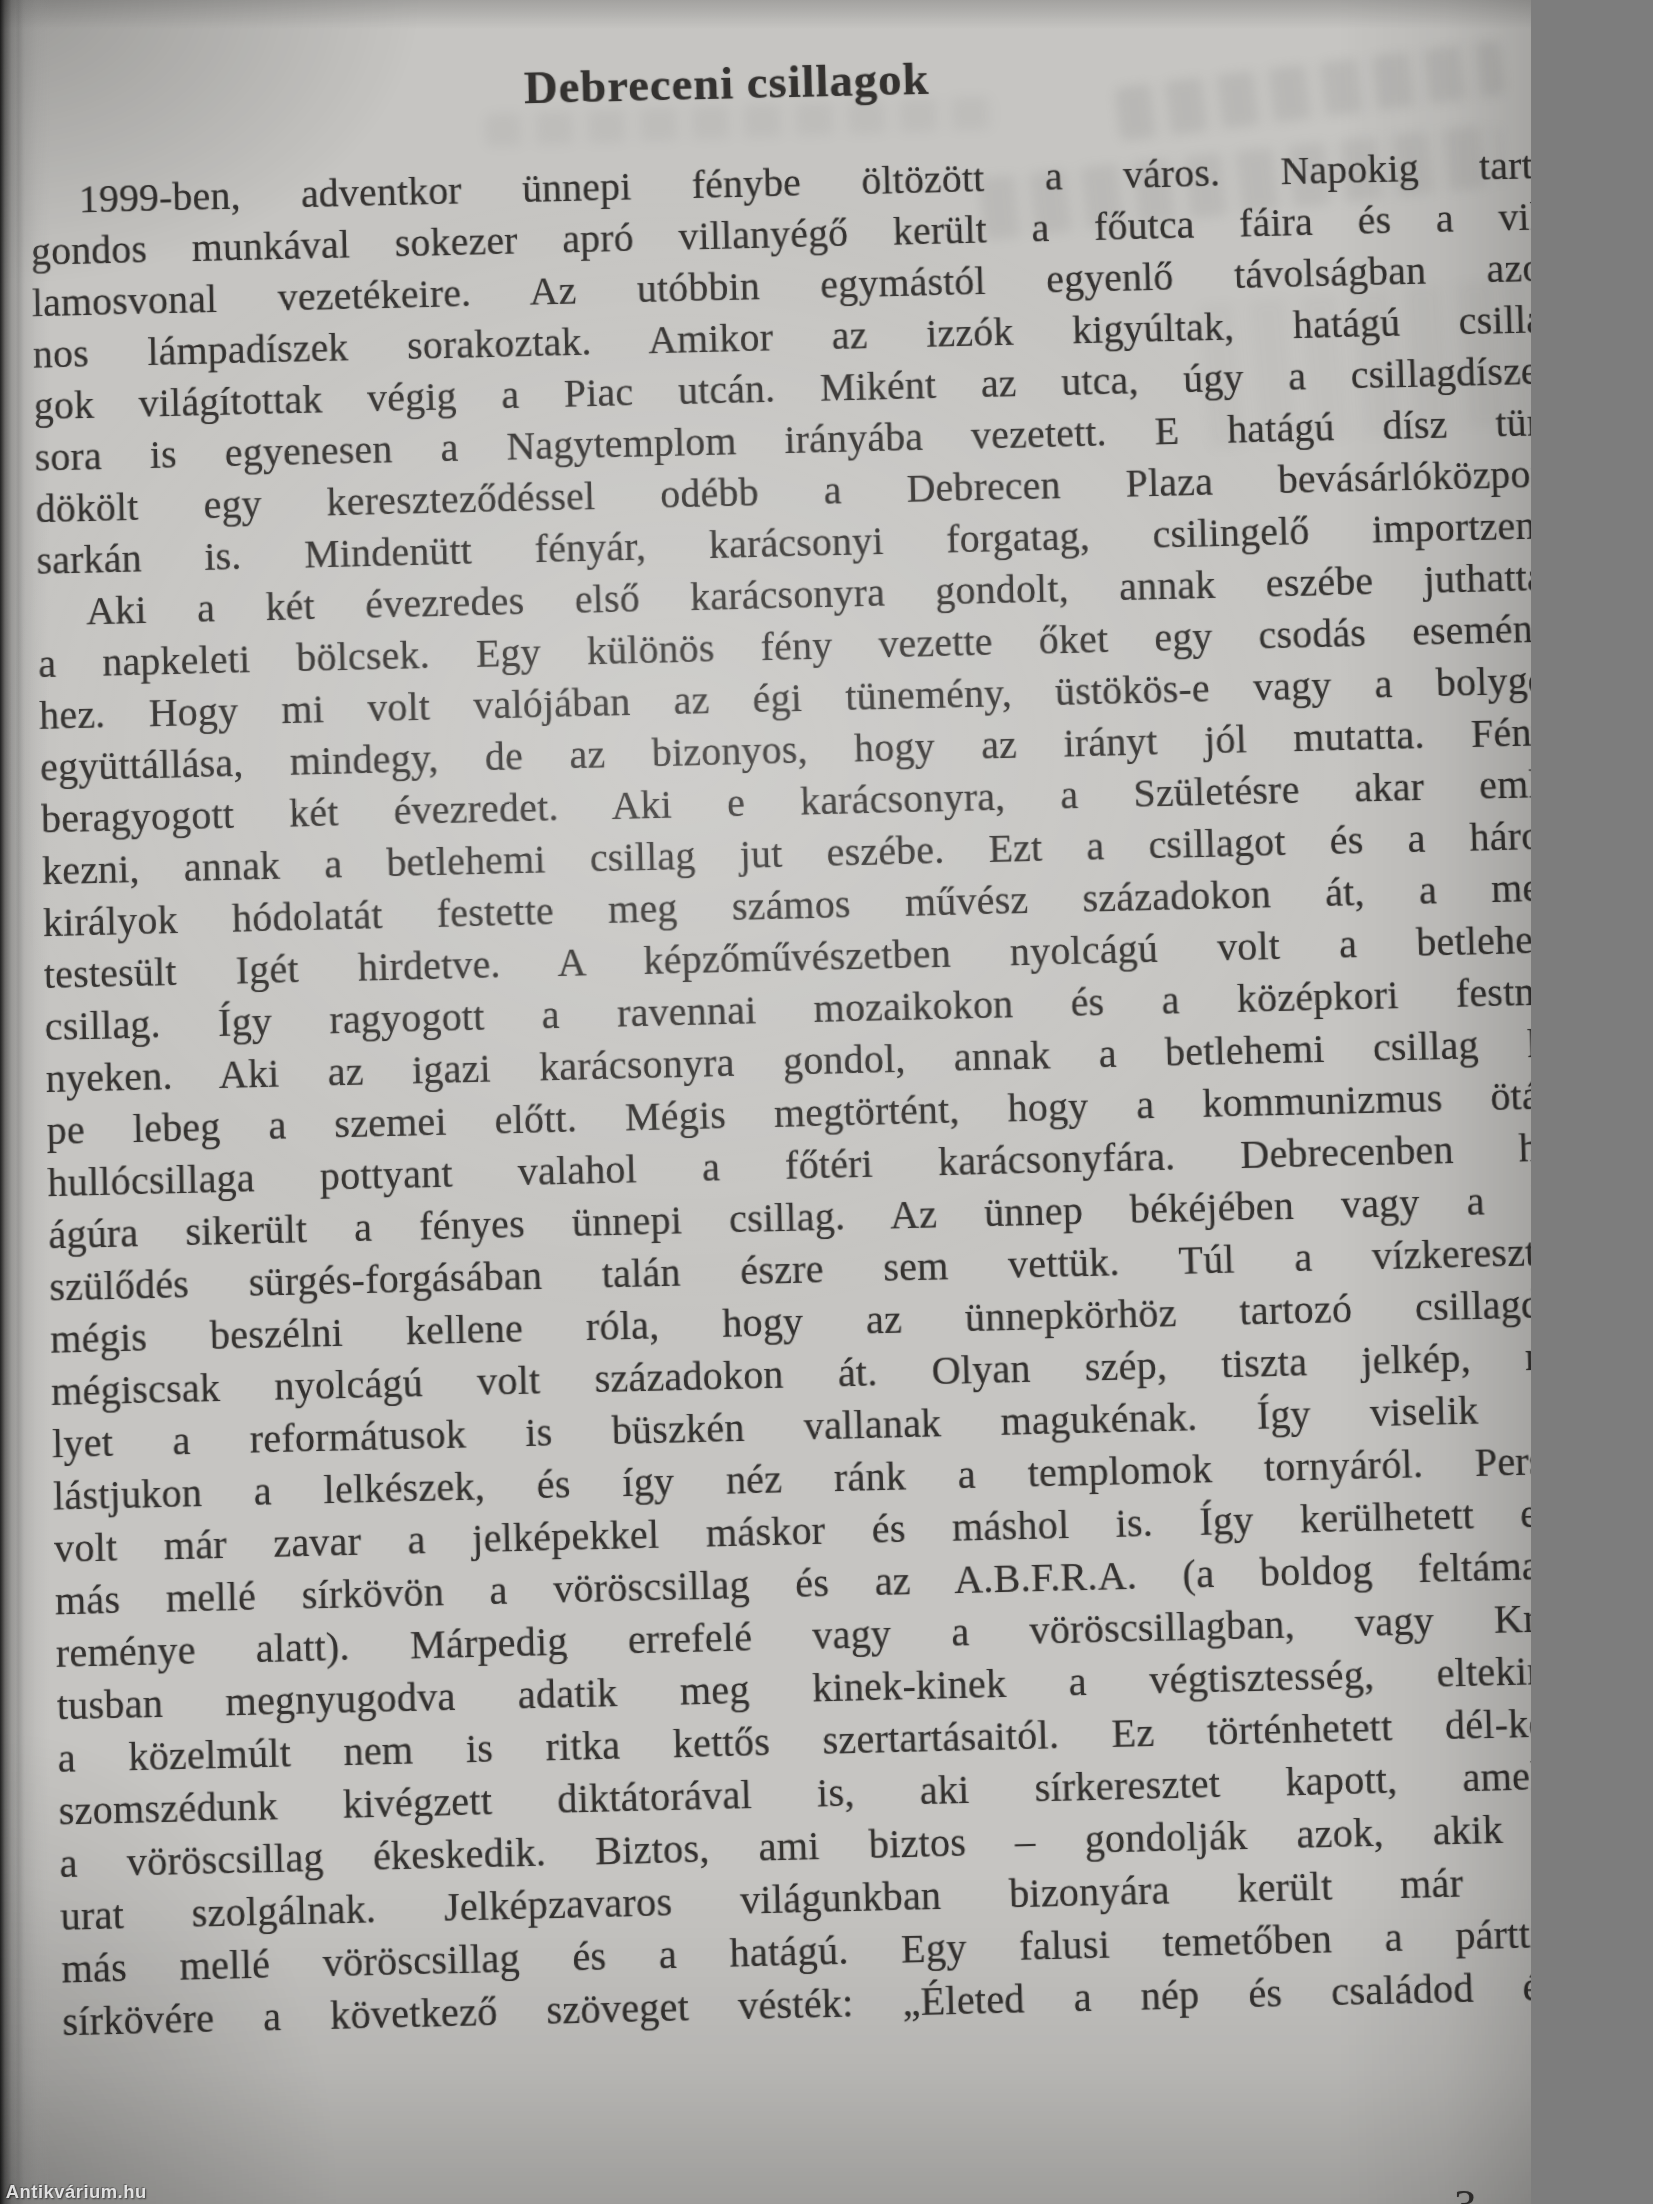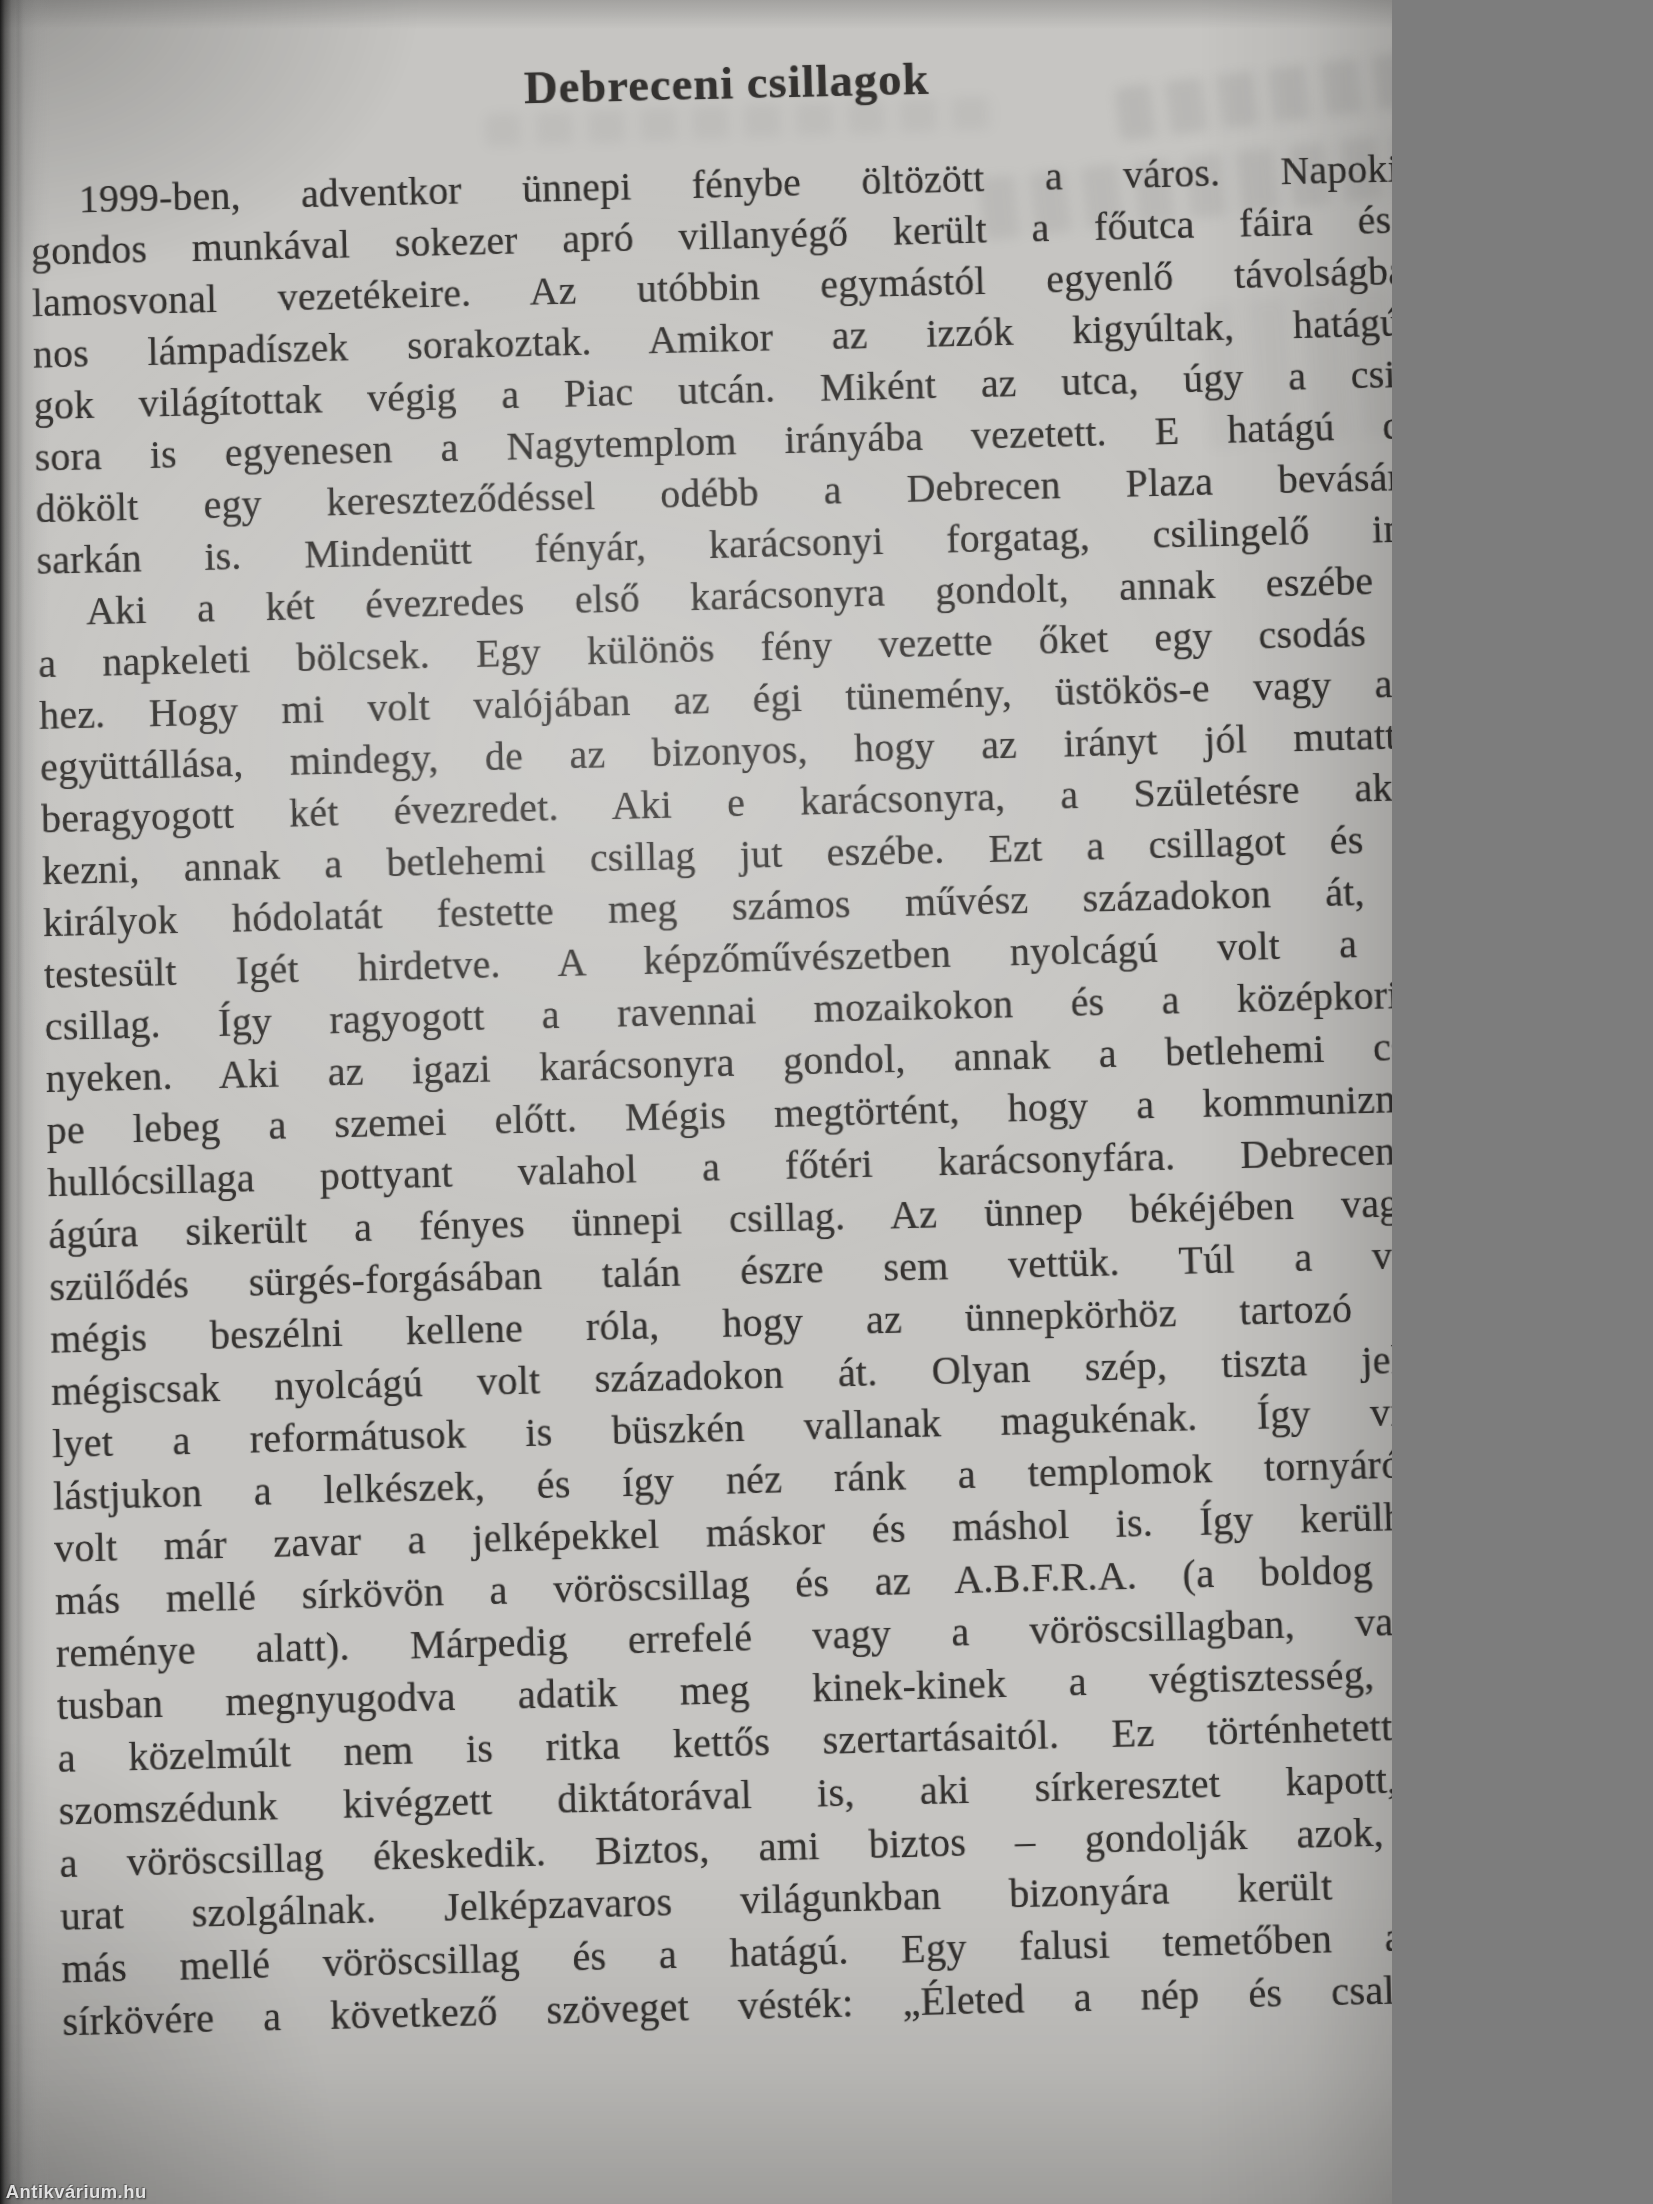--- a/index.html
+++ b/index.html
@@ -1,23 +1,24 @@
 <!DOCTYPE html>
 <html style="--paper: #c6c5c2; --ink: #343230;"><head>
 <meta charset="utf-8">
 <style>
   html, body { margin: 0; padding: 0; background: #7d7d7d; }
 
   .photo {
     position: relative;
-    width: 1392px;
+    width: 1504px;
     height: 2205px;
     overflow: hidden;
     background: var(--paper, #c6c5c2);
     font-family: "Liberation Serif", serif;
+    padding-left: 27px;
   }
 
   
   .shading {
     position: absolute; inset: 0; z-index: 3; pointer-events: none;
     background:
       
       linear-gradient(90deg, rgba(10,10,10,0.88) 0px, rgba(30,30,30,0.55) 4.9px, rgba(70,70,70,0.35) 11.6px, rgba(110,110,110,0.22) 23px, rgba(140,140,140,0.10) 37px, rgba(0,0,0,0) 50px),
       
       linear-gradient(90deg, rgba(0,0,0,0) 15.5px, rgba(90,90,90,0.18) 18.4px, rgba(0,0,0,0) 25px),

